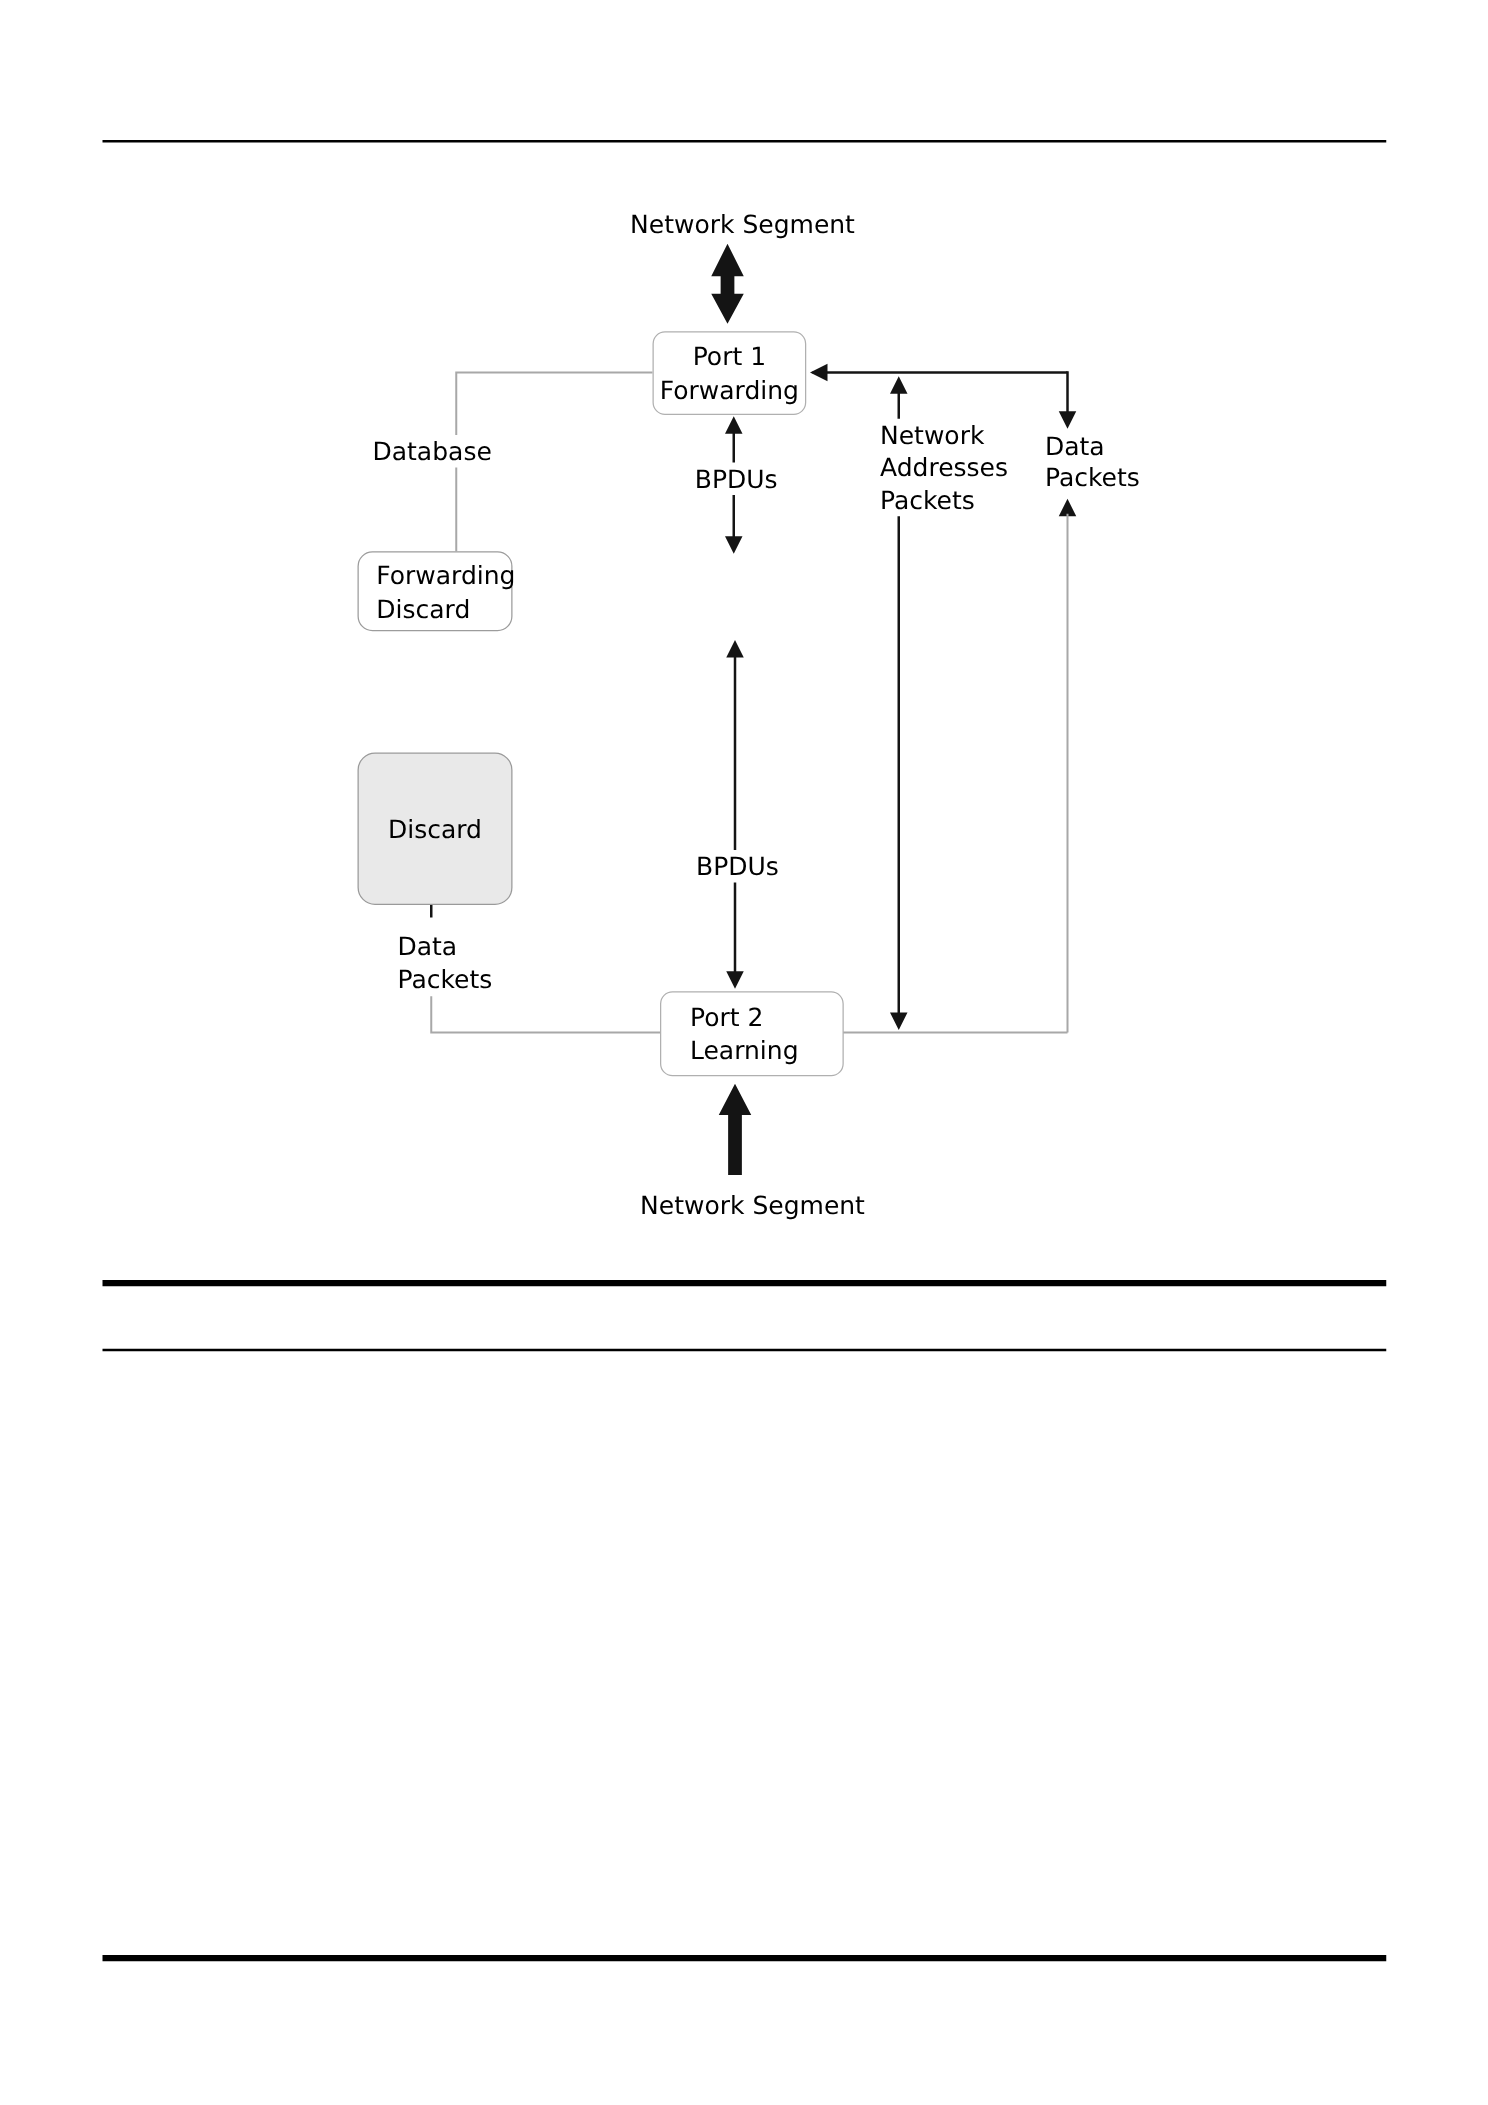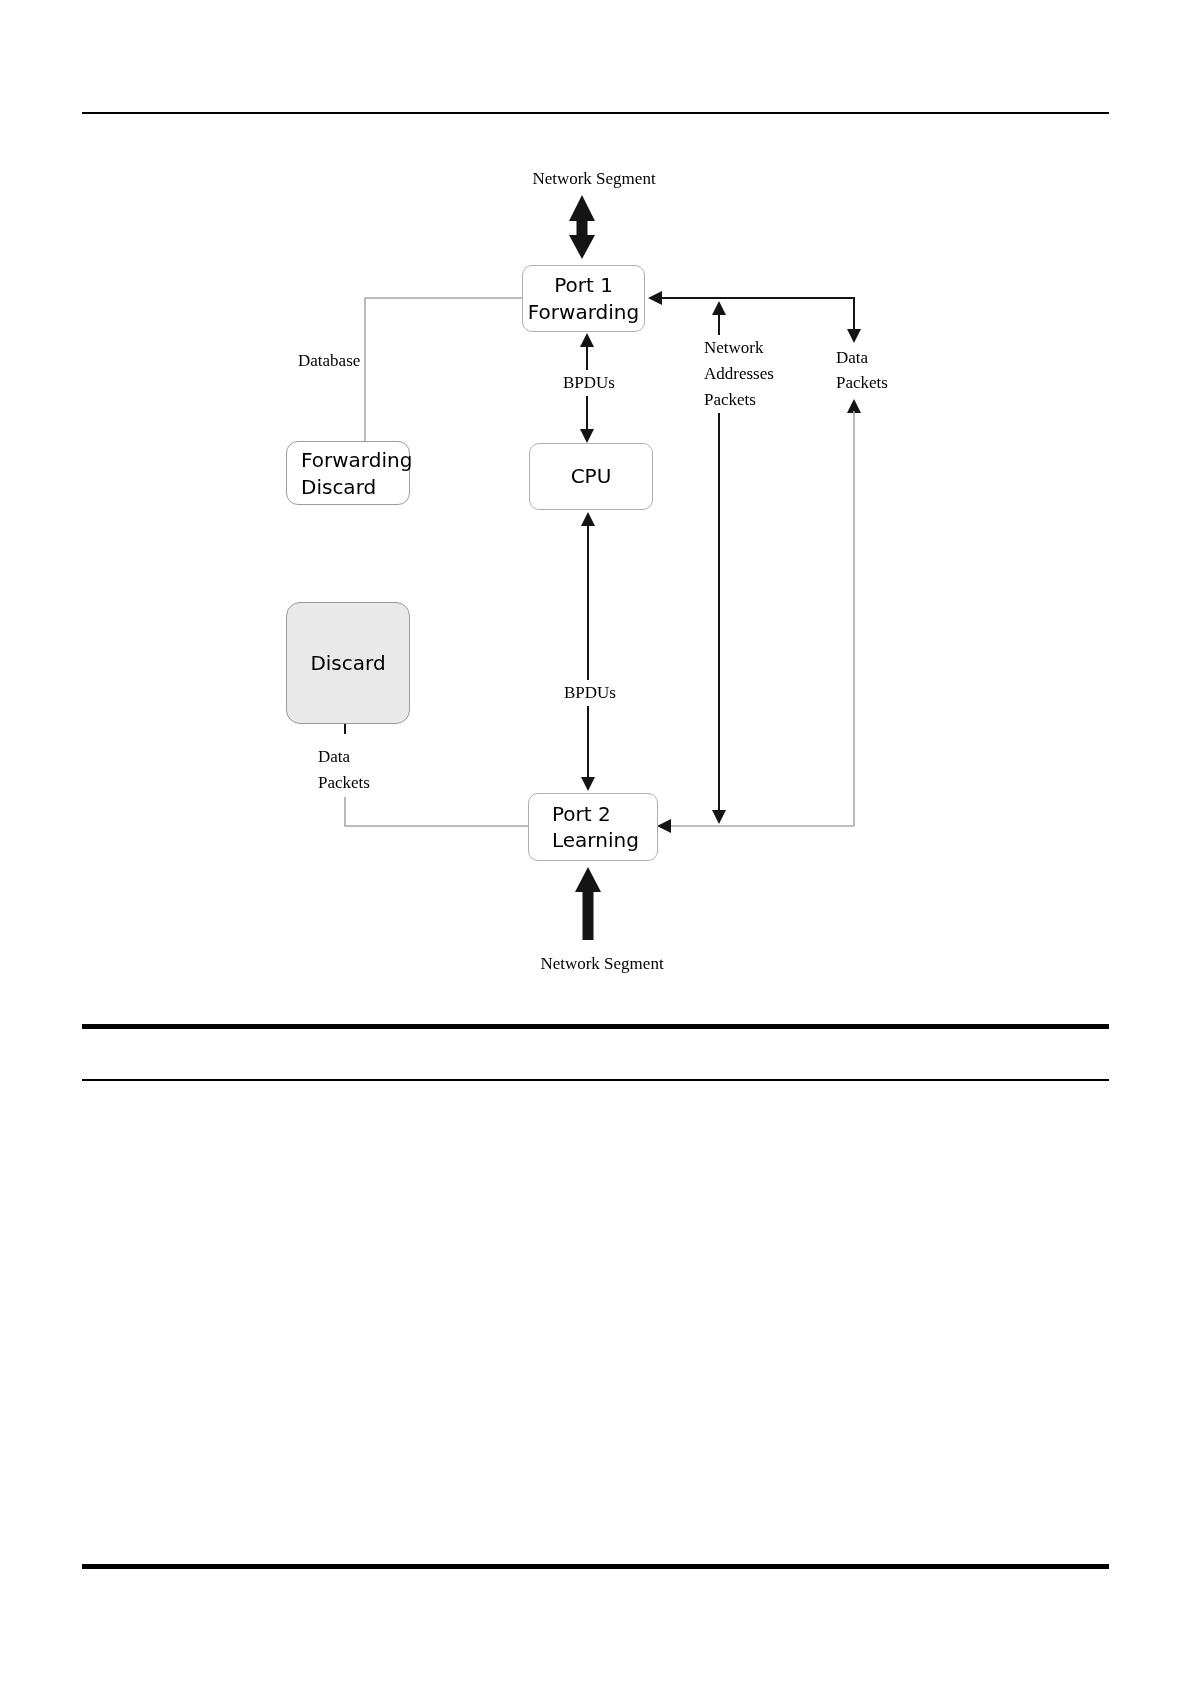--- a/index.html
+++ b/index.html
@@ -16,21 +16,21 @@
   .box{
     position:absolute;z-index:2;box-sizing:border-box;background:#fff;
     border:1.5px solid var(--box_border,#b0b0b0);border-radius:10px;
     font-size:20px;line-height:27px;
   }
   .box .bl{white-space:nowrap;}
   .ctr{text-align:center;}
   .vctr{display:flex;align-items:center;justify-content:center;}
   .lbl{
     position:absolute;z-index:2;background:var(--page_bg,#fff);
-    font-size:17px;line-height:26px;white-space:nowrap;padding:0 2px;font-family:Liberation Serif, serif;
+    font-size:20px;line-height:26px;white-space:nowrap;padding:0 2px;
   }
   .lbl.center{text-align:center;}
   #box-fdb{border-color:var(--db_border,#9c9c9c);border-radius:12px;padding:5px 0 0 14px;}
   #box-sf{background:var(--sf_fill,#cdcdcd);border-color:var(--sf_border,#999);border-radius:16px;padding-top:19px;line-height:28px;}
   #box-discard{background:var(--discard_fill,#e9e9e9);border-color:var(--discard_border,#9a9a9a);border-radius:14px;}
   #box-port1{padding-top:6px;}
   #box-port2{padding:7px 0 0 23px;line-height:26px;}
 </style>
 </head>
 <body>
@@ -127,27 +127,24 @@
   <div class="box ctr" id="box-port1" style="left:522px;top:265px;width:123px;height:67px;">
     <div class="bl">Port 1</div>
     <div class="bl">Forwarding</div>
   </div>
 
   <div class="box" id="box-fdb" style="left:286px;top:441px;width:124px;height:64px;">
     <div class="bl">Forwarding</div>
     <div class="bl">Discard</div>
   </div>
 
-  <div class="box vctr" id="box-cpu" style="left:529px;top:443px;width:124px;height:67px;">
-    <span>CPU</span>
-  </div>
 
 
   <div class="box vctr" id="box-discard" style="left:286px;top:602px;width:124px;height:122px;">
     <span>Discard</span>
   </div>
 
-  <div class="box" id="box-port2" style="left:528px;top:793px;width:130px;height:68px;">
+  <div class="box" id="box-port2" style="left:528px;top:793px;width:147px;height:68px;">
     <div class="bl">Port 2</div>
     <div class="bl">Learning</div>
   </div>
 
 </div>
 
 </body></html>

